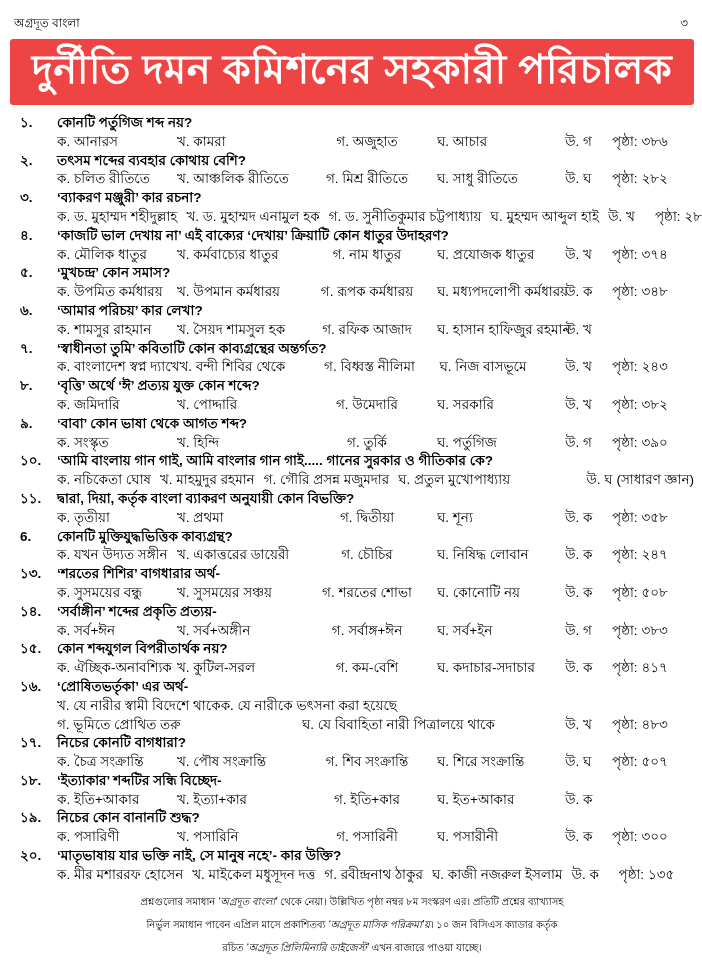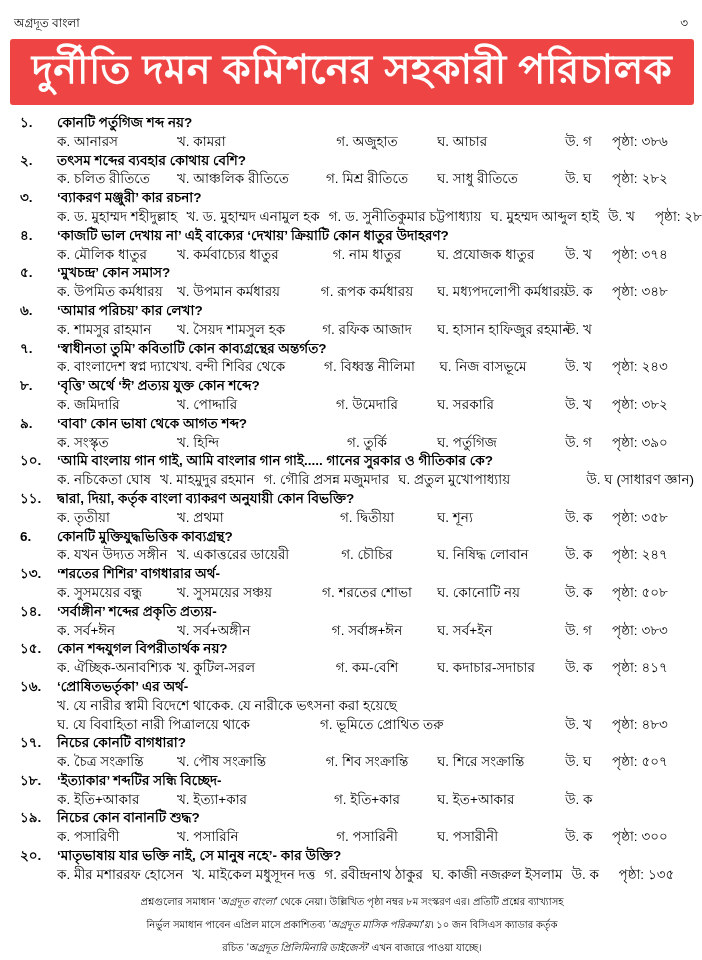--- a/index.html
+++ b/index.html
@@ -272,22 +272,22 @@
   <div class="question">
     <div class="q-line">
       <span class="q-num">১৬.</span>
       <span class="q-text">‘প্রোষিতভর্তৃকা’ এর অর্থ-</span>
     </div>
   <div class="opt-line">
           <span class="opt">খ. যে নারীর স্বামী বিদেশে থাকে</span>
           <span class="opt g-left">ক. যে নারীকে ভৎসনা করা হয়েছে</span>
         </div>
         <div class="opt-line">
+          <span class="opt g-left">গ. ভূমিতে প্রোথিত তরু</span>
           <span class="opt w4">ঘ. যে বিবাহিতা নারী পিত্রালয়ে থাকে</span>
-          <span class="opt g-left">গ. ভূমিতে প্রোথিত তরু</span>
           <span class="ans">উ. খ</span>
           <span class="pg">পৃষ্ঠা: ৪৮৩</span>
         </div>
       </div>
 
   <div class="question">
     <div class="q-line">
       <span class="q-num">১৭.</span>
       <span class="q-text">নিচের কোনটি বাগধারা?</span>
     </div>

